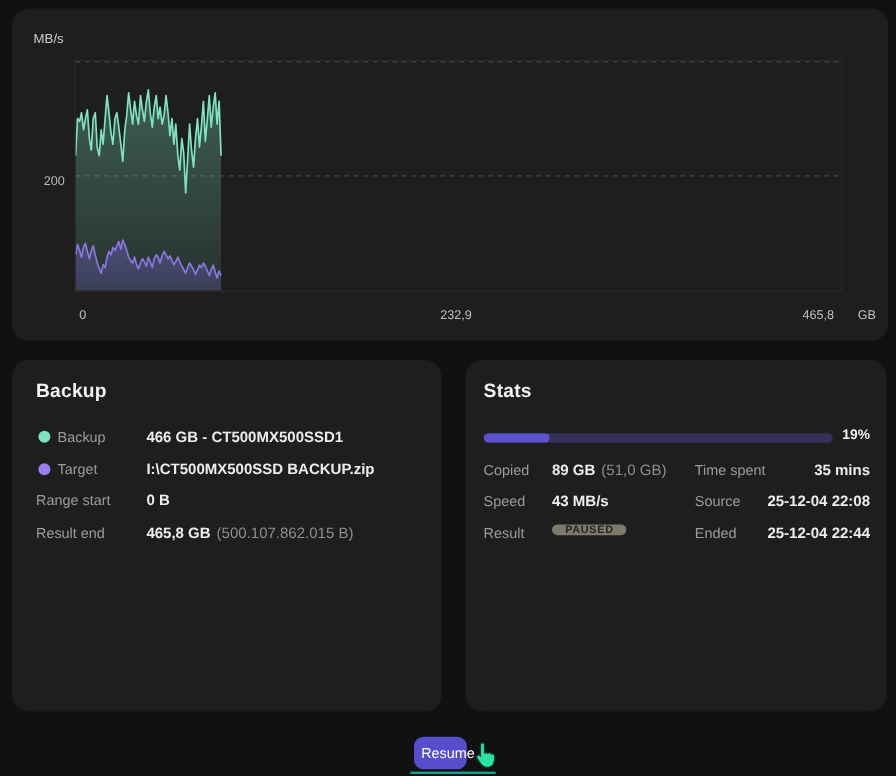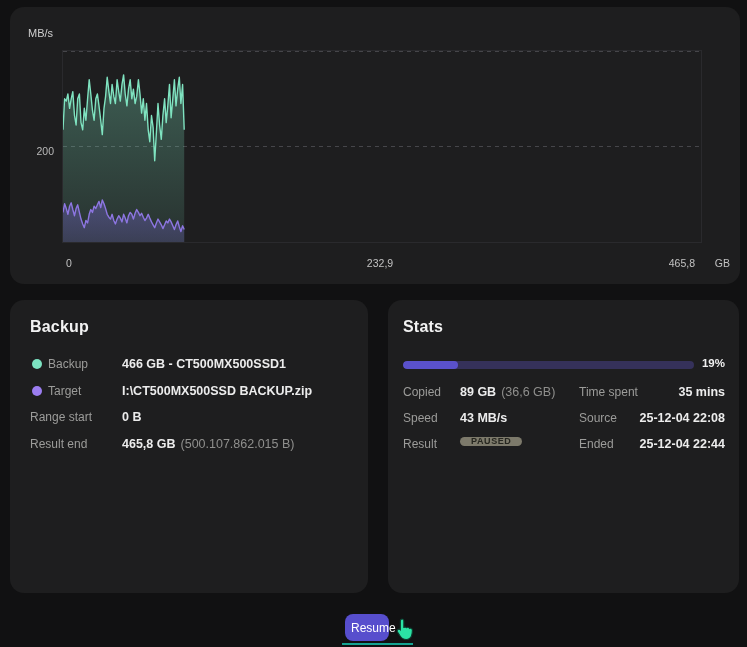--- a/index.html
+++ b/index.html
@@ -129,21 +129,21 @@
 <div class="panel" id="stats-panel">
   <div class="panel-title">Stats</div>
 
   <div class="progress-track">
     <div class="progress-fill" id="progress-fill" style="width: 19%;"></div>
   </div>
   <span class="progress-pct">19%</span>
 
   <span class="s-label col-l-label row-1">Copied</span>
   <span class="s-value col-l-value row-1">
-    <span>89 GB</span><span class="b-secondary">(36,6 GB)</span>
+    <span>89 GB</span><span class="b-secondary">(51,0 GB)</span>
   </span>
   <span class="s-label col-r-label row-1">Time spent</span>
   <span class="s-value col-r-value row-1">35 mins</span>
 
   <span class="s-label col-l-label row-2">Speed</span>
   <span class="s-value col-l-value row-2">43 MB/s</span>
   <span class="s-label col-r-label row-2">Source</span>
   <span class="s-value col-r-value row-2">25-12-04 22:08</span>
 
   <span class="s-label col-l-label row-3">Result</span>

